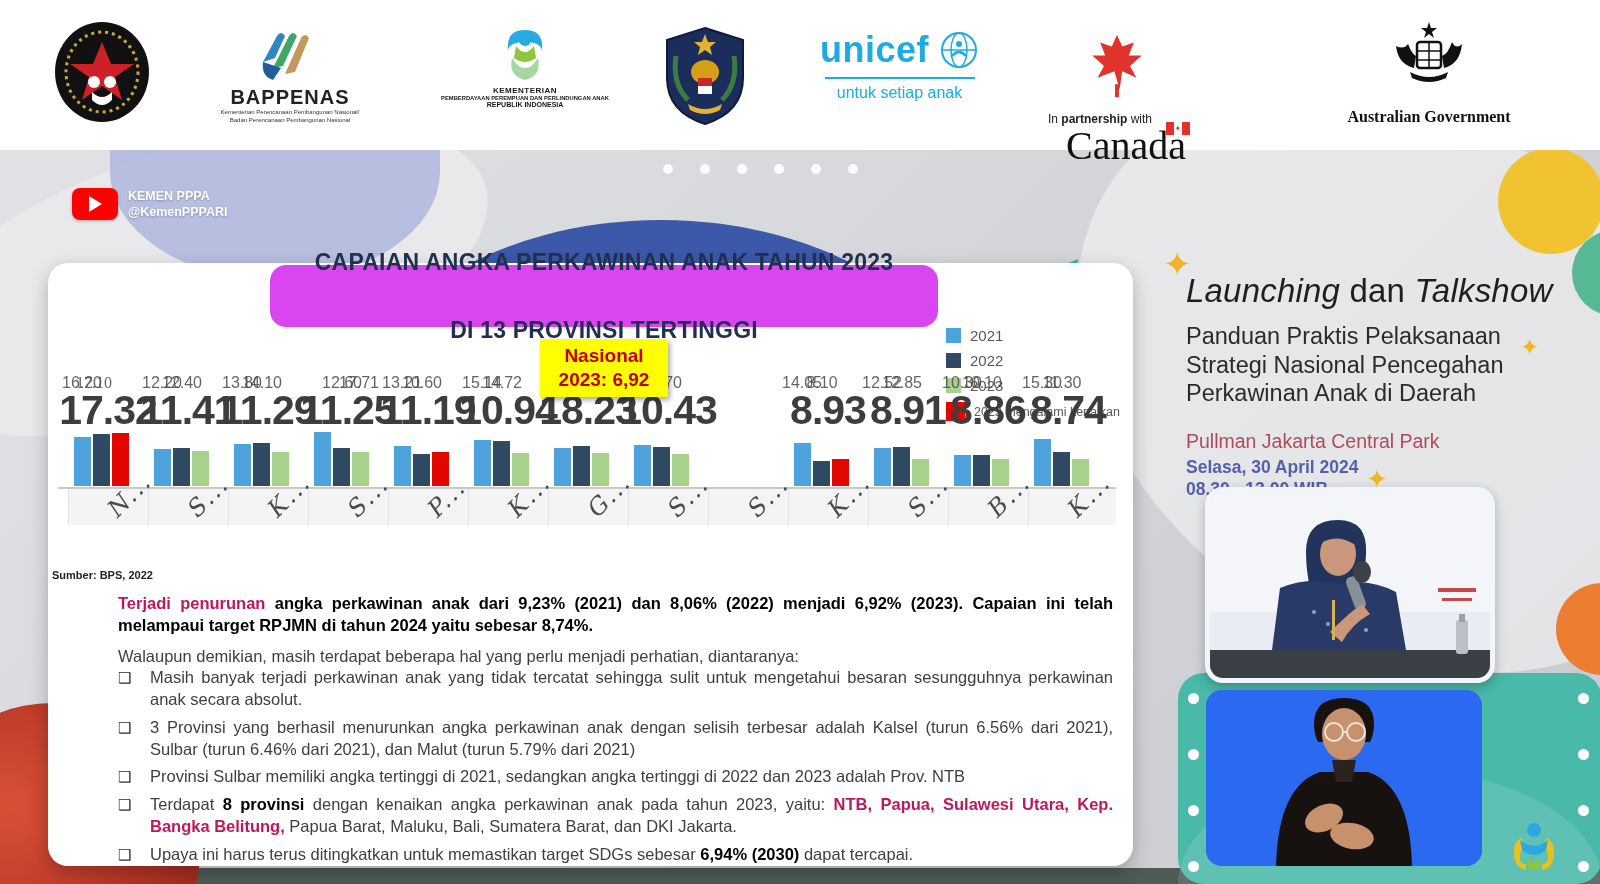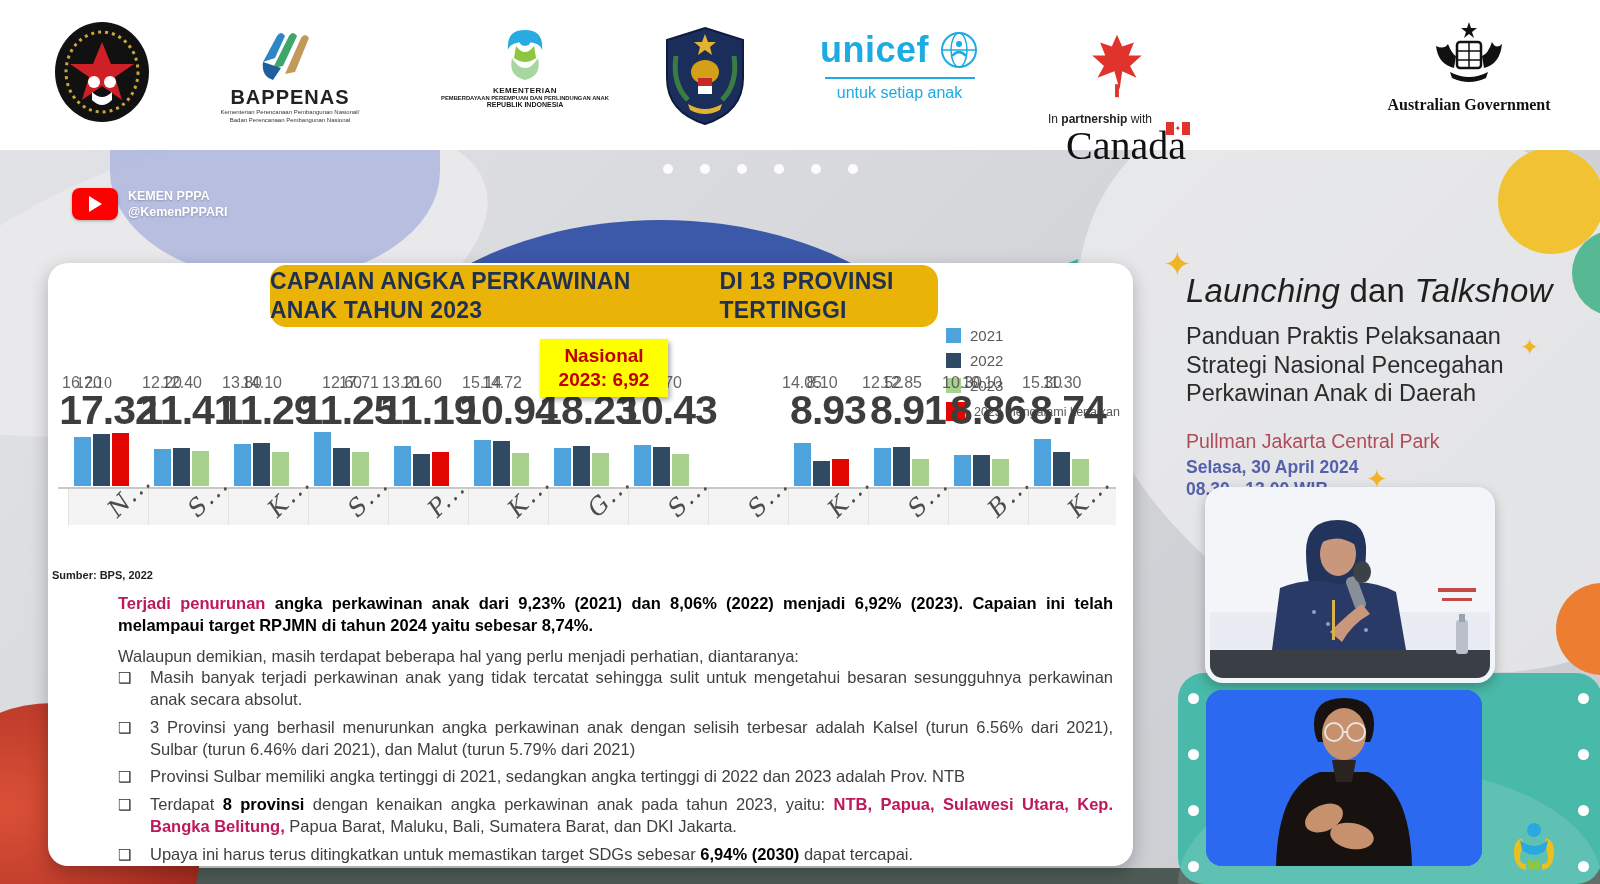--- a/index.html
+++ b/index.html
@@ -43,22 +43,22 @@
   
   .yt{position:absolute;left:72px;top:188px;display:flex;align-items:center;gap:10px;z-index:6;}
   .yt-btn{width:46px;height:32px;background:#ff0000;border-radius:8px;display:flex;align-items:center;justify-content:center;box-shadow:0 1px 3px rgba(0,0,0,.3);}
   .yt-tri{width:0;height:0;border-style:solid;border-width:8px 0 8px 13px;border-color:transparent transparent transparent #ffffff;}
   .yt-text{color:#fff;font-weight:bold;font-size:12.5px;line-height:1.3;text-shadow:0 1px 2px rgba(0,0,0,.25);}
   
   .cdots{position:absolute;left:663px;top:164px;display:flex;gap:27px;z-index:6;}
   .cdot{width:10px;height:10px;border-radius:50%;background:#ffffff;opacity:.92;}
   
   .slide{position:absolute;left:48px;top:263px;width:1085px;height:603px;background:#ffffff;border-radius:20px;z-index:5;box-shadow:0 6px 18px rgba(0,0,0,.25);}
-  .slide-title{position:absolute;left:222px;top:2px;width:668px;height:62px;background:#eab308;border-radius:16px;
-               display:flex;flex-direction:row;align-items:center;justify-content:center;z-index:6;gap:39px;}
+  .slide-title{position:absolute;left:222px;top:2px;width:668px;height:62px;background:#d946ef;border-radius:16px;
+               display:flex;flex-direction:column;align-items:center;justify-content:center;z-index:6;gap:39px;}
   .slide-title div{font-weight:bold;font-size:23px;color:#1f3050;line-height:1.25;letter-spacing:.2px;}
   .nat-badge{position:absolute;left:492px;top:76px;width:120px;padding:5px 4px;background:#ffff00;z-index:7;
              box-shadow:2px 3px 5px rgba(0,0,0,.35);text-align:center;}
   .nat-badge div{color:#c00000;font-weight:bold;font-size:19px;line-height:1.25;}
   .legend{position:absolute;left:898px;top:64px;z-index:2;}
   .legend-row{display:flex;align-items:center;gap:9px;margin-bottom:8px;}
   .legend-sw{width:15px;height:15px;}
   .legend-lb{font-size:15px;color:#595959;}
   .legend-row.small .legend-sw{width:19px;height:19px;}
   .legend-row.small .legend-lb{font-size:12.5px;white-space:nowrap;}
@@ -200,21 +200,21 @@
           <div style="background:#e0332c;"></div>
             <div style="background:#fff;display:flex;align-items:center;justify-content:center;">
               <span style="color:#e0332c;font-size:8px;">✦</span>
             </div>
             <div style="background:#e0332c;"></div>
         </span>
       </div>
     </div>
   </div>
 
-  <div class="logo-item" style="left:1384px;top:20px;width:170px;">
+  <div class="logo-item" style="left:1344px;top:20px;width:170px;gap:12px;">
     <svg width="78" height="72" viewBox="0 0 78 72">
       <polygon points="39,2 41,8 47,8 42,12 44,18 39,14 34,18 36,12 31,8 37,8" fill="#111"></polygon>
       <rect x="27" y="22" width="24" height="26" rx="3" fill="none" stroke="#111" stroke-width="2.5"></rect>
       <line x1="27" y1="31" x2="51" y2="31" stroke="#111" stroke-width="1.5"></line>
       <line x1="27" y1="40" x2="51" y2="40" stroke="#111" stroke-width="1.5"></line>
       <line x1="39" y1="22" x2="39" y2="48" stroke="#111" stroke-width="1.5"></line>
       <path d="M24,48 Q8,44 6,26 Q14,30 18,24 Q22,34 26,36 Z" fill="#111"></path>
       <path d="M54,48 Q70,44 72,24 Q66,30 62,22 Q58,34 52,36 Z" fill="#111"></path>
       <path d="M20,52 Q39,62 58,52 L56,58 Q39,66 22,58 Z" fill="#111"></path>
     </svg>

